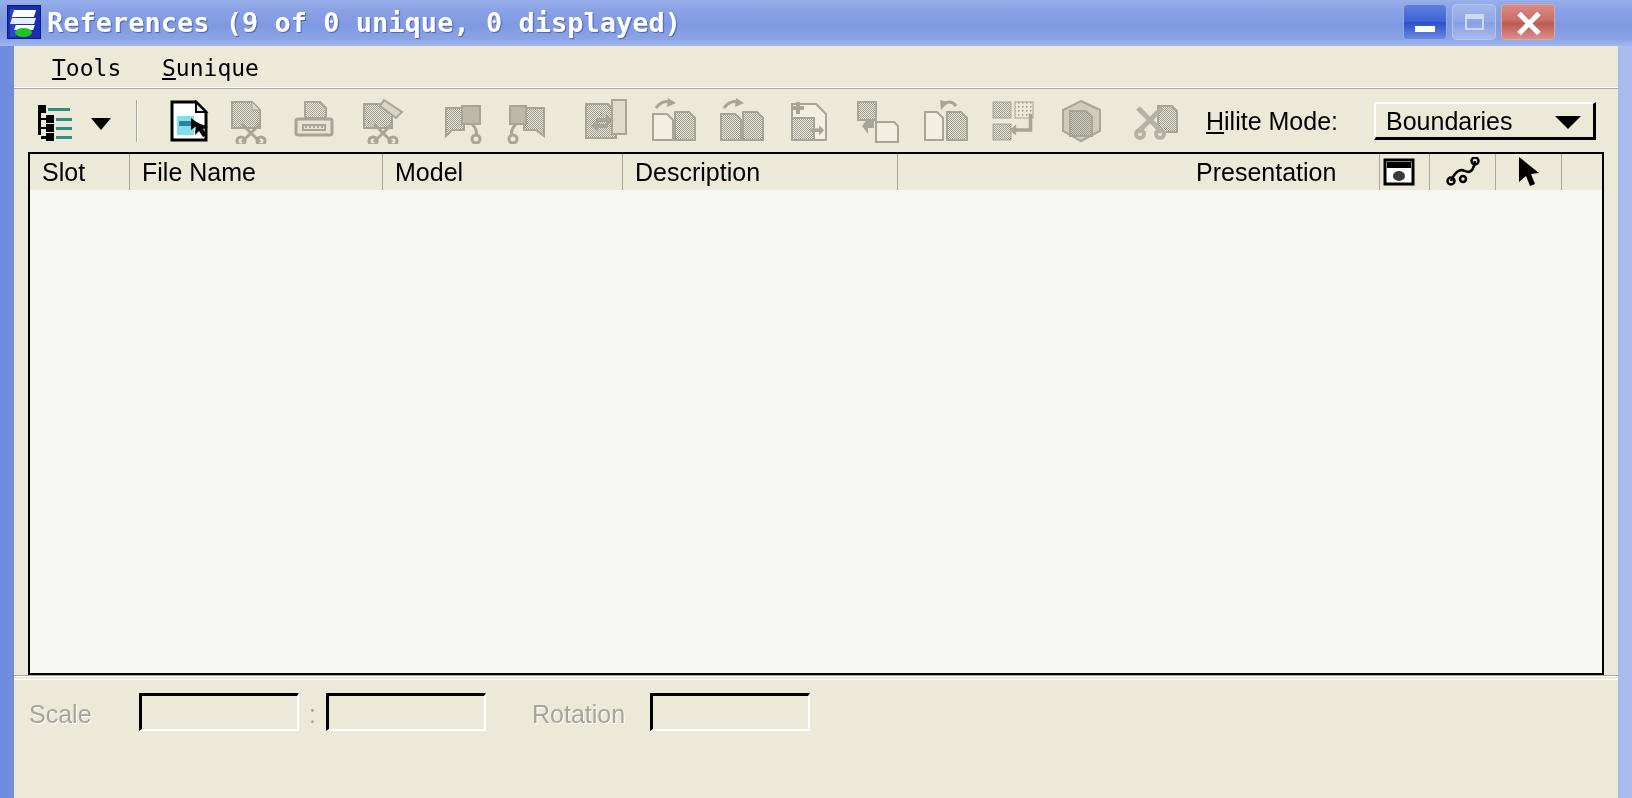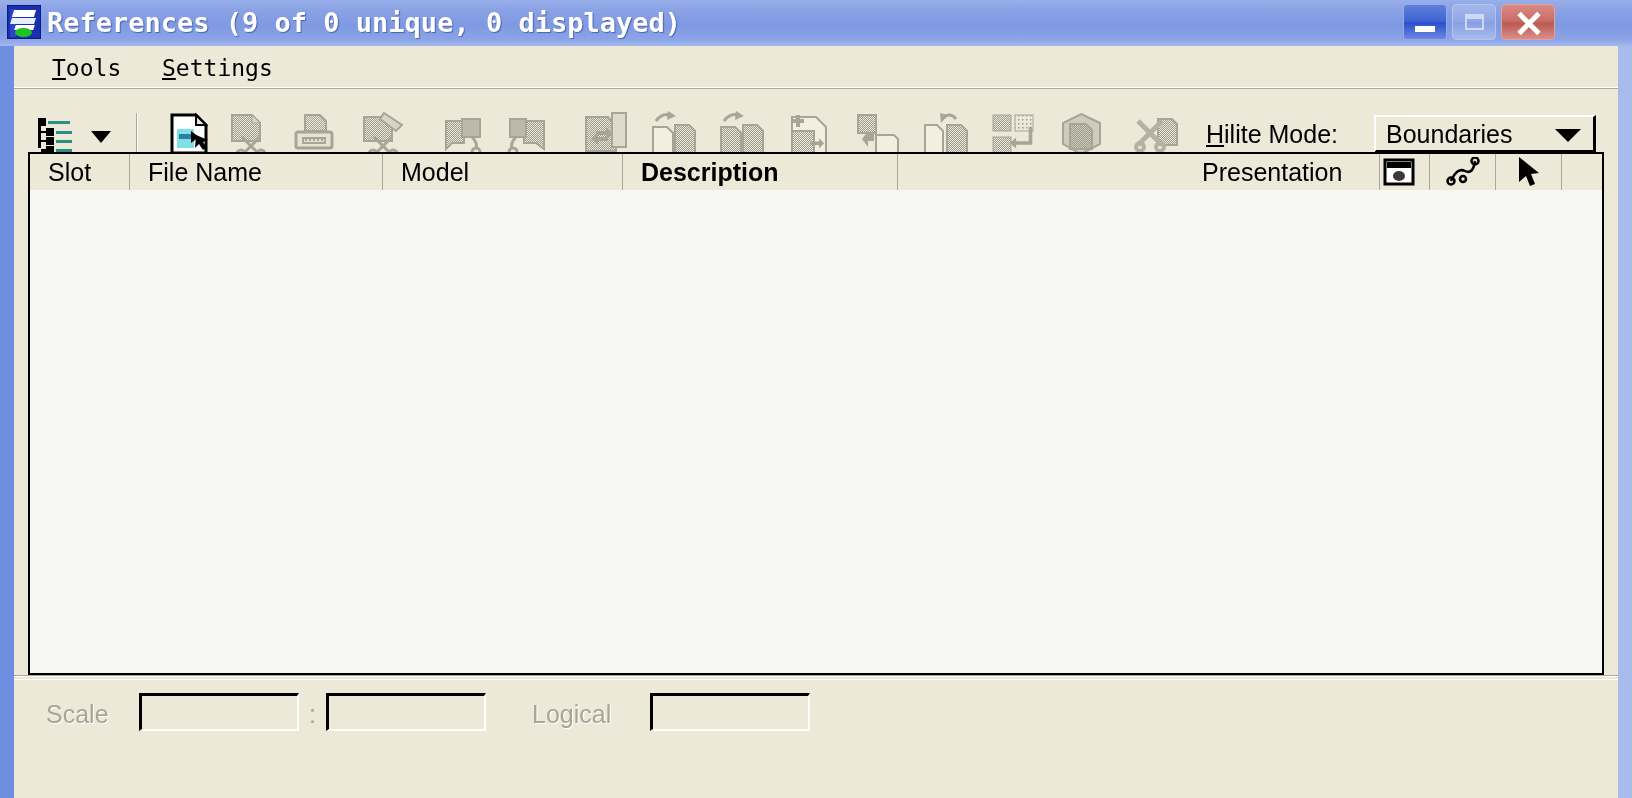--- a/index.html
+++ b/index.html
@@ -87,21 +87,21 @@
     font-size:23px;color:#000;padding:0 8px;white-space:nowrap;
   }
   .menu-item .acc{text-decoration:underline;}
   #menu-tools{left:30px;}
   #menu-settings{left:140px;}
   #menu-sep{position:absolute;left:0;top:41px;width:1604px;height:2px;
     border-top:1px solid #ffffff;border-bottom:1px solid #aca899;box-sizing:border-box;}
 
   
   #toolbar{
-    position:absolute;left:0;top:57px;width:1604px;height:60px;
+    position:absolute;left:0;top:44px;width:1604px;height:60px;
     background:#ece9d8;
   }
   .tb{position:absolute;top:8px;width:46px;height:46px;}
   .tbsep{position:absolute;top:10px;width:2px;height:42px;
     border-left:1px solid #aca899;border-right:1px solid #ffffff;box-sizing:border-box;}
 
   svg{display:block;}
 
   
   #hilite-label{
@@ -128,21 +128,21 @@
   
   #listhdr{
     position:absolute;left:14px;top:106px;width:1576px;height:38px;
     background:#ece9d8;box-sizing:border-box;
     border-top:2px solid #000;border-left:2px solid #000;border-right:2px solid #000;
   }
   .colh{
     position:absolute;top:0;height:36px;line-height:36px;
     font-size:25px;color:#000;box-sizing:border-box;
     border-right:1px solid #aca899;
-    padding-left:18px;white-space:nowrap;overflow:hidden;
+    padding-left:12px;white-space:nowrap;overflow:hidden;
   }
   .colh.iconcol{padding-left:0;}
   .colh .ci{position:absolute;left:50%;top:50%;transform:translate(-50%,-50%);}
 
   
   #listbody{
     position:absolute;left:14px;top:144px;width:1576px;height:485px;
     background:#f7f7f4;box-sizing:border-box;
     border-left:2px solid #000;border-right:2px solid #000;border-bottom:2px solid #000;
   }
@@ -194,21 +194,21 @@
     <div class="capbtn" id="btn-close">
         <i></i>
         <u></u>
       </div>
   </div>
 
   <div id="client">
 
     <div id="menubar">
       <div class="menu-item" id="menu-tools"><span class="acc">T</span><span>ools</span></div>
-      <div class="menu-item" id="menu-settings"><span class="acc">S</span><span>ettings</span></div>
+      <div class="menu-item" id="menu-settings"><span class="acc">S</span><span>unique</span></div>
       <div id="menu-sep"></div>
     </div>
 
     <div id="toolbar">
 
       <div class="tb" style="left:18px;">
         <svg width="46" height="46" viewBox="0 0 46 46">
           <rect x="6" y="7" width="8" height="8" fill="#000"></rect>
           <rect x="16" y="10" width="22" height="3" fill="#2c8f86"></rect>
           <rect x="6" y="15" width="3" height="22" fill="#000"></rect>
@@ -463,21 +463,21 @@
       <div id="hilite-combo">
         <span class="txt">Boundaries</span>
         <span class="arr"></span>
       </div>
     </div>
 
     <div id="listhdr">
       <div class="colh" style="left:0;width:100px;">Slot</div>
       <div class="colh" style="left:100px;width:253px;">File Name</div>
       <div class="colh" style="left:353px;width:240px;">Model</div>
-      <div class="colh" style="left:593px;width:275px;font-weight:bold;">Description</div>
+      <div class="colh" style="left:593px;width:275px;">Description</div>
       <div class="colh" style="left:1154px;width:196px;">Presentation</div>
 
       <div class="colh iconcol" style="left:1338px;width:62px;">
         <span class="ci">
           <svg width="32" height="28" viewBox="0 0 32 28">
             <rect x="2" y="2" width="28" height="24" fill="#fff" stroke="#000" stroke-width="3"></rect>
             <rect x="4" y="4" width="24" height="6" fill="#000"></rect>
             <ellipse cx="16" cy="18" rx="6" ry="5" fill="#3a3a3a"></ellipse>
           </svg>
         </span>
@@ -504,23 +504,23 @@
 
       <div class="colh iconcol" style="left:1532px;width:40px;border-right:none;"></div>
     </div>
 
     <div id="listbody"></div>
 
     <div id="bottom-hairline"></div>
 
     <div id="bottom">
 
-      <div class="dis-label" style="left:32px;top:19px;">Scale</div>
+      <div class="dis-label" style="left:15px;top:19px;">Scale</div>
       <div class="field" style="left:125px;top:13px;width:160px;height:38px;"></div>
       <div class="colon" style="left:295px;top:19px;">:</div>
       <div class="field" style="left:312px;top:13px;width:160px;height:38px;"></div>
 
-      <div class="dis-label" style="left:518px;top:19px;">Logical</div>
+      <div class="dis-label" style="left:518px;top:19px;">Rotation</div>
       <div class="field" style="left:636px;top:13px;width:160px;height:38px;"></div>
 
     </div>
   </div>
 </div>
 
 </body></html>

